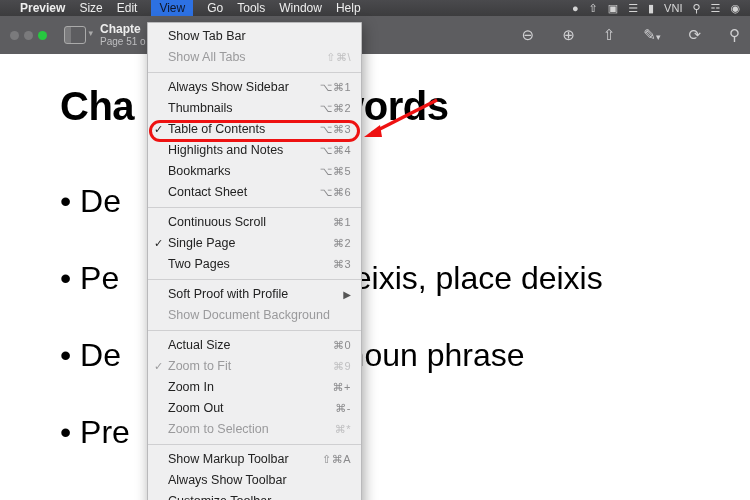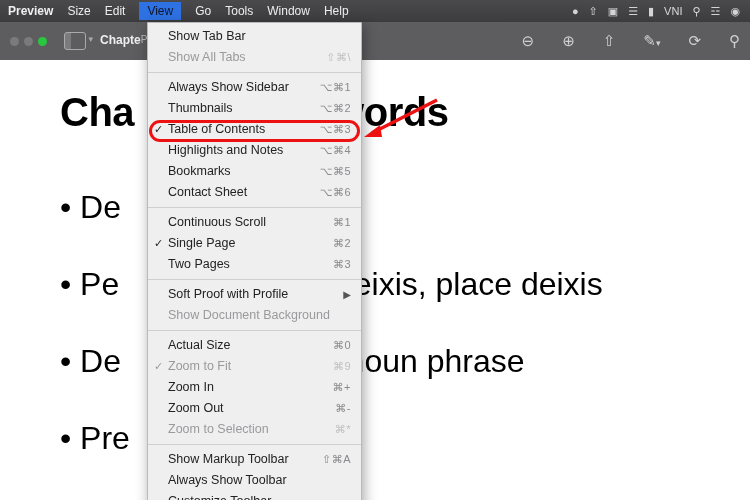--- a/index.html
+++ b/index.html
@@ -1,34 +1,34 @@
 <!DOCTYPE html>
 <html><head>
 <meta charset="utf-8">
 <style>
   * { margin: 0; padding: 0; box-sizing: border-box; font-family: -apple-system, "Helvetica Neue", Arial, sans-serif; }
   body { width: 750px; height: 500px; background: #fff; overflow: hidden; position: relative; }
 
   
-  .menubar { height: 22px; background: linear-gradient(#4a4a4d,#3c3c3e); display: flex; align-items: center; color: #eee; font-size: 12px; padding-left: 8px; }
+  .menubar { height: 16px; background: linear-gradient(#4a4a4d,#3c3c3e); display: flex; align-items: center; color: #eee; font-size: 12px; padding-left: 20px; }
   .menubar .app { font-weight: 600; margin-right: 14px; }
   .menubar .mitem { margin-right: 14px; cursor: default; }
   .menubar .mitem.active { background: #2d71e3; color: #0f172a; padding: 2px 8px; border-radius: 0; }
   .menubar .right { margin-left: auto; display: flex; gap: 10px; padding-right: 10px; align-items: center; font-size: 11px; }
   .menubar .right span { opacity: .85; }
 
   
   .toolbar { height: 38px; background: #5d5d60; display: flex; align-items: center; color: #d8d8d8; font-size: 12px; padding: 0 10px; position: relative; }
   .tl-dots { display:flex; margin-right:12px; }
   .tl-dots span { width:9px; height:9px; border-radius:50%; margin-right:5px; background:#7a7a7c; }
   .tl-dots span.green { background:#27c840; }
   .tl-side { width:22px; height:18px; border:1px solid #aaa; border-radius:3px; margin-right:14px; position:relative; }
   .tl-side:before { content:""; position:absolute; left:0; top:0; width:6px; height:100%; background:#aaa; opacity:.4; }
   .tl-side:after { content:"▾"; position:absolute; right:-8px; top:1px; font-size:9px; color:#aaa; }
-  .tl-title { display:flex; flex-direction:row; line-height:1.1; }
+  .tl-title { display:flex; flex-direction:column; line-height:1.1; }
   .tl-title .t1 { font-size:12px; font-weight:600; color:#eee; }
   .tl-title .t2 { font-size:10px; color:#bfbfc1; }
   .tl-spacer { flex:1; }
   .tl-icons { display:flex; gap:28px; align-items:center; color:#d0d0d2; }
   .tl-icons span { font-size:15px; }
 
   
   .doc { padding: 30px 60px; font-family: Arial, Helvetica, sans-serif; color:#000; }
   .doc h1 { font-size: 40px; font-weight: 900; letter-spacing:-.5px; }
   .doc ul { list-style:none; margin-top: 54px; }

